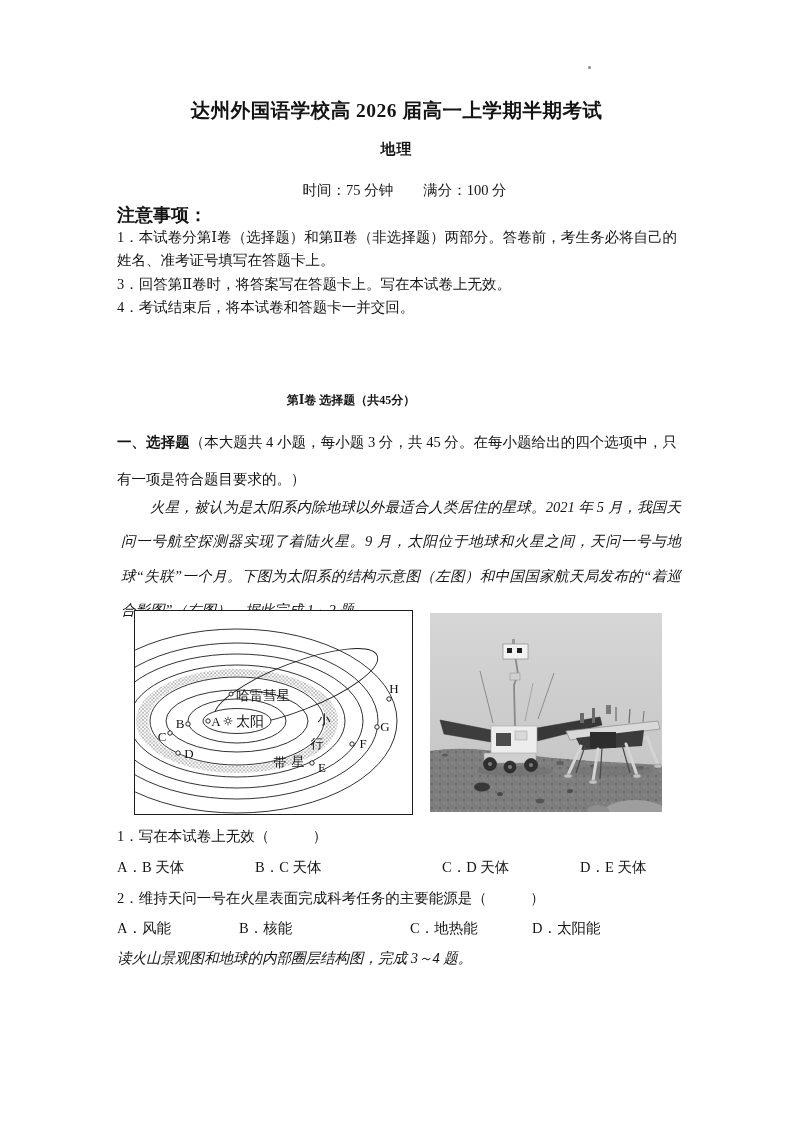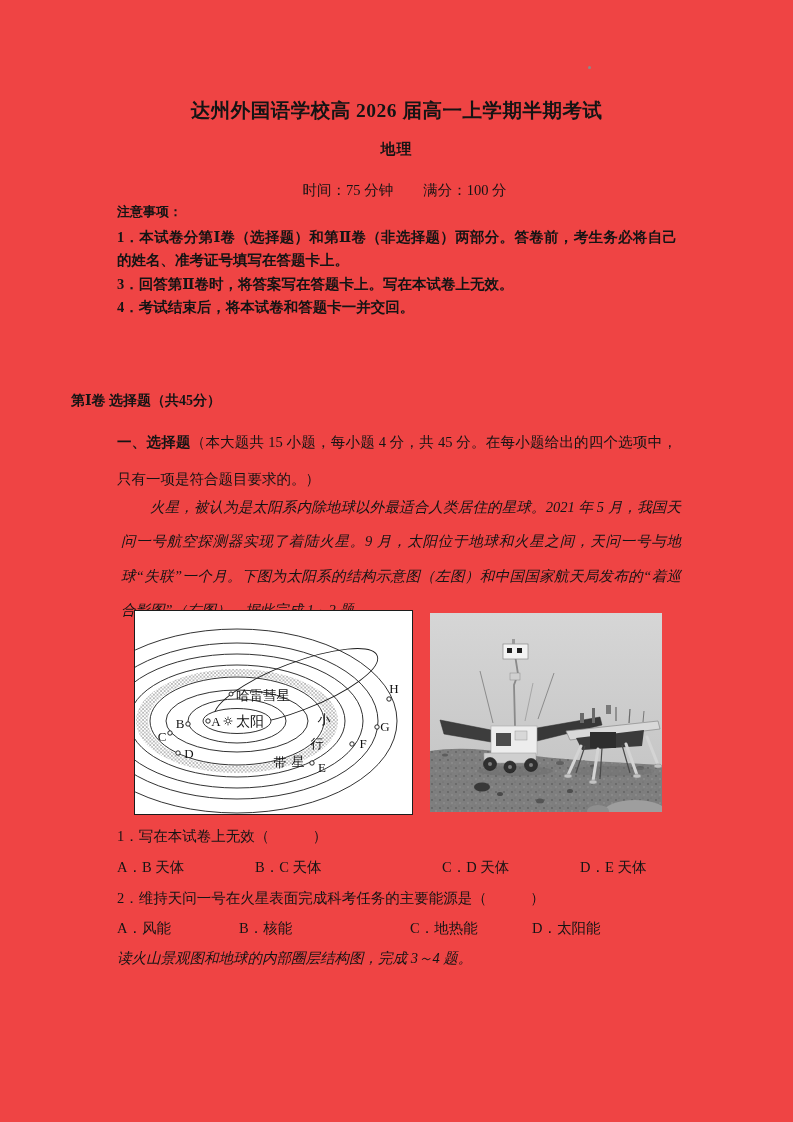--- a/index.html
+++ b/index.html
@@ -1,38 +1,38 @@
 <!DOCTYPE html>
 <html><head>
 <meta charset="utf-8">
 <style>
   html,body{margin:0;padding:0;background:#e9e9e9;}
   .page{
     position:relative;
     width:793px;height:1122px;
     margin:0 auto;
-    background:#ef4444;
+    background:#ffffff;
     font-family:"Liberation Serif","DejaVu Serif",serif;
     color:#141414;
     overflow:hidden;
   }
   .content{position:absolute;left:117px;top:0;width:560px;}
   .center{text-align:center;}
 
   .stray-dot{position:absolute;left:588px;top:66px;width:3px;height:3px;border-radius:50%;background:#8a8a8a;}
 
   .exam-title{position:absolute;left:0;top:97px;width:100%;font-size:19.5px;font-weight:bold;white-space:nowrap;letter-spacing:.5px;}
   .exam-subject{position:absolute;left:0;top:140px;width:100%;font-size:15px;font-weight:bold;letter-spacing:1px;}
   .exam-meta{position:absolute;left:8px;top:181px;width:100%;font-size:14.5px;display:flex;justify-content:center;gap:30px;}
 
-  .notice-heading{position:absolute;left:0;top:203px;font-size:13px;font-weight:bold;}
-  .notice-items{position:absolute;left:0;top:226px;width:560px;font-size:14.5px;line-height:23.4px;font-weight:bold;}
+  .notice-heading{position:absolute;left:0;top:203px;font-size:18px;font-weight:bold;}
+  .notice-items{position:absolute;left:0;top:226px;width:560px;font-size:14.5px;line-height:23.4px;}
   .notice-items p{margin:0;text-align:justify;}
 
-  .section-heading{position:absolute;left:-46px;top:392px;width:560px;text-align:left;font-size:14px;font-weight:bold;}
+  .section-heading{position:absolute;left:-46px;top:392px;width:560px;text-align:center;font-size:12px;font-weight:bold;}
 
   .question-intro{position:absolute;left:0;top:424px;width:560px;font-size:14.5px;line-height:37px;text-align:justify;}
   .question-intro .lbl{font-weight:bold;}
 
   .passage{position:absolute;left:0;top:486px;width:560px;font-size:14.5px;line-height:34.4px;
            font-style:italic;text-indent:2em;text-align:justify;margin:4px;}
 
   .figures{position:absolute;left:0;top:610px;width:560px;display:flex;}
   .solar-diagram{width:277px;height:203px;border:1px solid #1c1c1c;margin-left:17px;background:#fff;flex:none;}
   .solar-diagram svg{display:block;}
@@ -69,21 +69,21 @@
   <div class="content">
     <div class="notice-heading">注意事项：</div>
     <div class="notice-items">
       <p>1．本试卷分第Ⅰ卷（选择题）和第Ⅱ卷（非选择题）两部分。答卷前，考生务必将自己的姓名、准考证号填写在答题卡上。</p>
       <p>3．回答第Ⅱ卷时，将答案写在答题卡上。写在本试卷上无效。</p>
       <p>4．考试结束后，将本试卷和答题卡一并交回。</p>
     </div>
 
     <div class="section-heading">第Ⅰ卷 选择题（共45分）</div>
 
-    <div class="question-intro"><span class="lbl">一、选择题</span><span>（本大题共 15 小题，每小题 4 分，共 45 分。在每小题给出的四个选项中，只有一项是符合题目要求的。）</span></div>
+    <div class="question-intro"><span class="lbl">一、选择题</span><span>（本大题共 4 小题，每小题 3 分，共 45 分。在每小题给出的四个选项中，只有一项是符合题目要求的。）</span></div>
 
     <p class="passage">火星，被认为是太阳系内除地球以外最适合人类居住的星球。2021 年 5 月，我国天问一号航空探测器实现了着陆火星。9 月，太阳位于地球和火星之间，天问一号与地球“失联”一个月。下图为太阳系的结构示意图（左图）和中国国家航天局发布的“着巡合影图”（右图）。据此完成 1～2 题。</p>
 
     <div class="figures">
 
       <div class="solar-diagram">
         <svg width="277" height="203" viewBox="0 0 277 203">
           <defs>
             <pattern id="stip" width="3.6" height="3.6" patternUnits="userSpaceOnUse">
               <circle cx="0.9" cy="0.9" r="0.65" fill="#4a4a4a"></circle>

